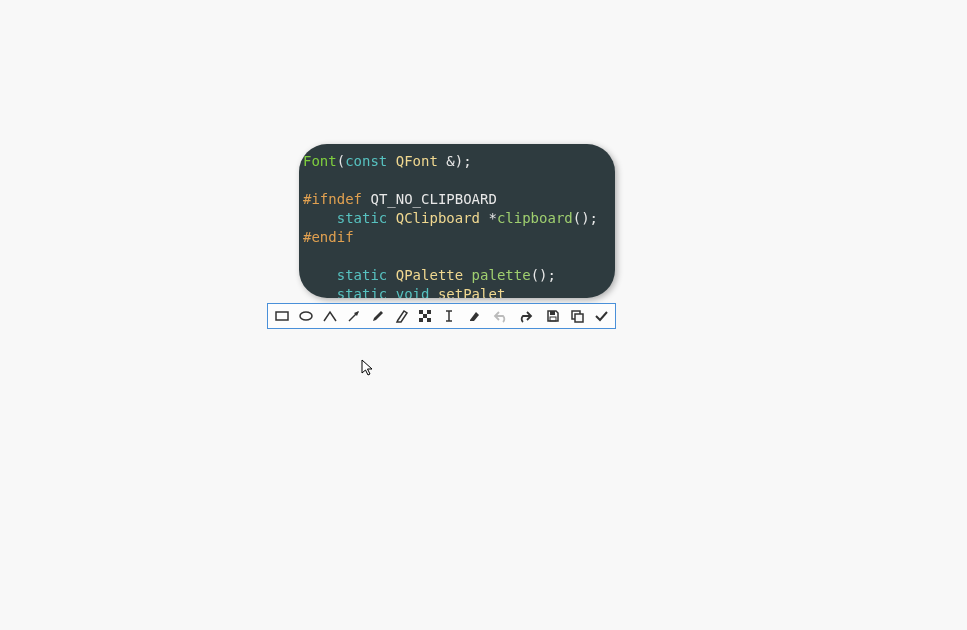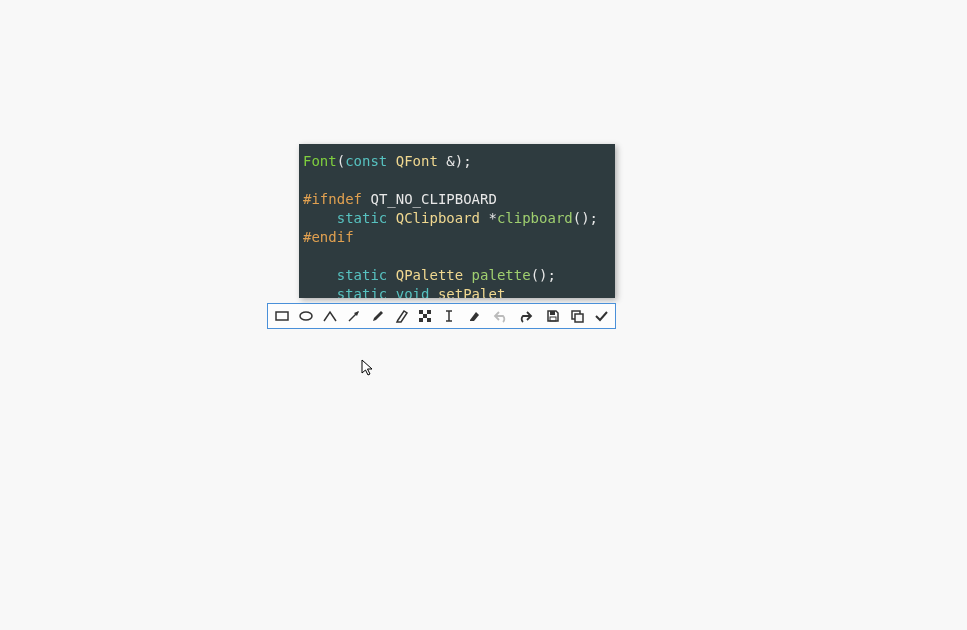--- a/index.html
+++ b/index.html
@@ -20,20 +20,21 @@
     width: 316px;
     height: 154px;
     background: #2e3b3f;
     padding: 8px 4px;
     font-size: 14px;
     line-height: 19px;
     color: #d0d0d0;
     white-space: pre;
     overflow: hidden;
     box-shadow: 2px 2px 6px rgba(0,0,0,0.3);
+    border-radius: 28px;
   }
   .c-green { color:#7fcf3e; }
   .c-cyan  { color:#57c2c0; }
   .c-type  { color:#f0d890; }
   .c-white { color:#e8e8e8; }
   .c-orange{ color:#e0a050; }
   .c-id    { color:#9fcf6f; }
 
   .toolbar {
     position: absolute;

